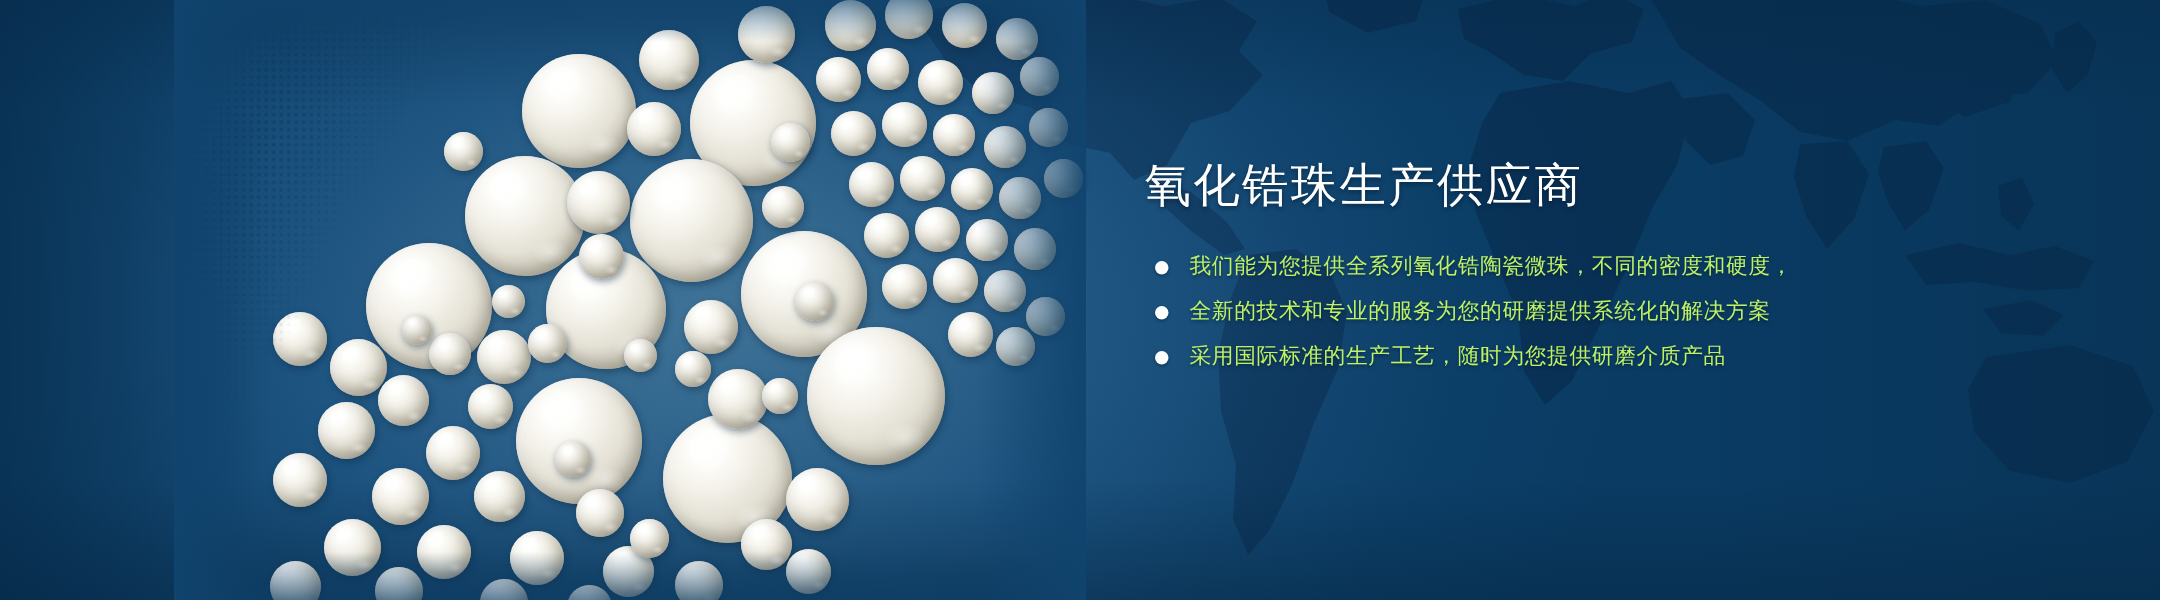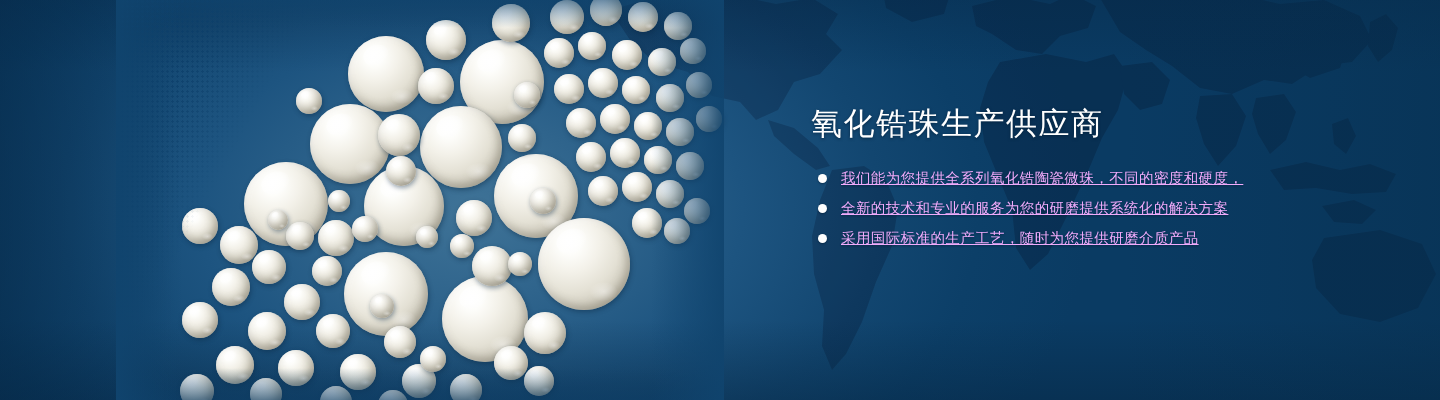--- a/index.html
+++ b/index.html
@@ -125,43 +125,41 @@
       linear-gradient(to bottom, rgba(16,68,110,.85) 0%, rgba(16,68,110,0) 9%,
                       rgba(16,68,110,0) 90%, rgba(14,62,102,.85) 100%);
   }
 
   
   .copy {
     position: absolute;
     left: 763px;
     top: 104px;
     width: 470px;
-    margin-left: 48px;
   }
   .headline {
     margin: 0 0 22px 0;
     font-size: 31px;
     line-height: 40px;
     font-weight: 400;
     color: #ffffff;
     letter-spacing: 1.5px;
     text-shadow: 0 1px 3px rgba(3,26,48,.65);
     white-space: nowrap;
   }
   .bullets { list-style: none; margin: 0; padding: 0; }
   .bullet {
     position: relative;
     padding-left: 30px;
     margin-bottom: 5px;
     font-size: 14.5px;
     line-height: 25px;
-    color: #f0abfc;
+    color: #bef264;
     letter-spacing: .4px;
     text-shadow: 0 1px 2px rgba(3,26,48,.55);
-    text-decoration: underline;
   }
   .bullet .dot {
     position: absolute;
     left: 7px;
     top: 8px;
     width: 9px;
     height: 9px;
     border-radius: 50%;
     background: #ffffff;
     box-shadow: 0 1px 2px rgba(3,26,48,.5);

